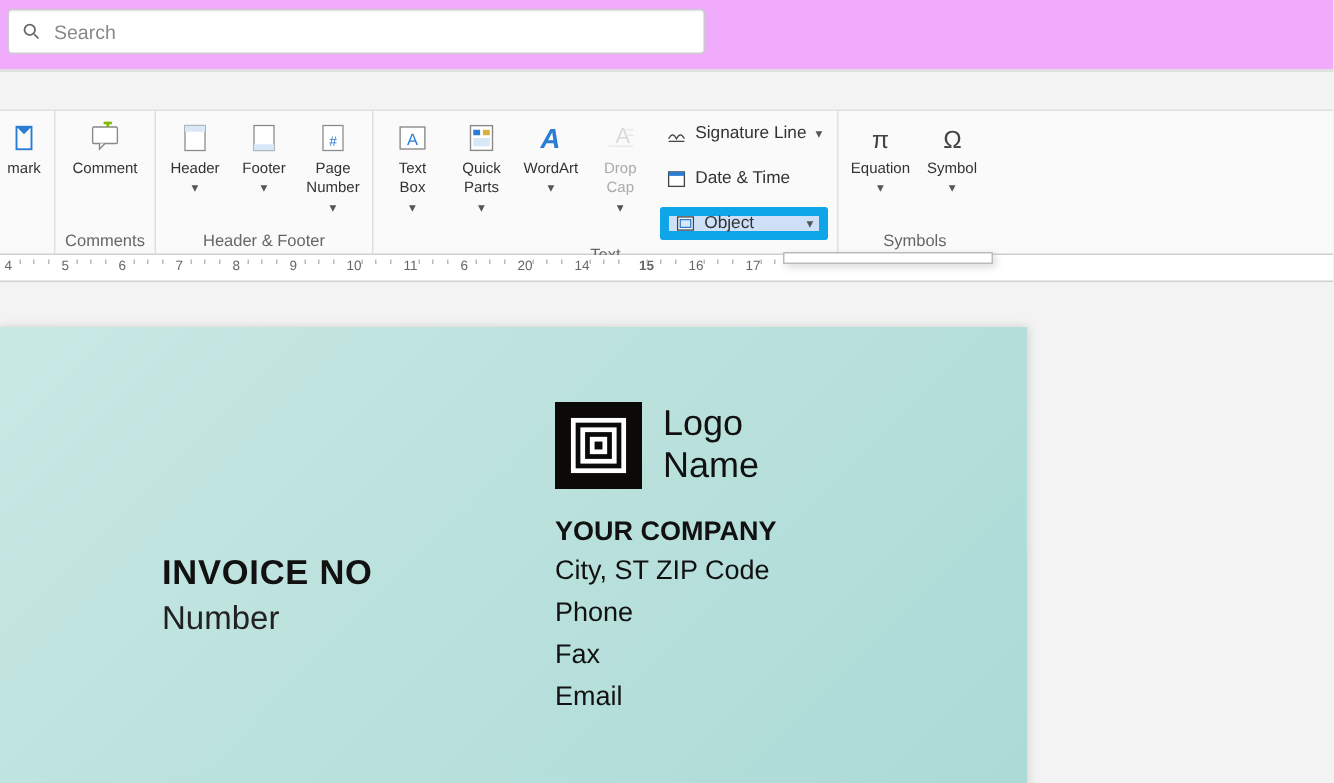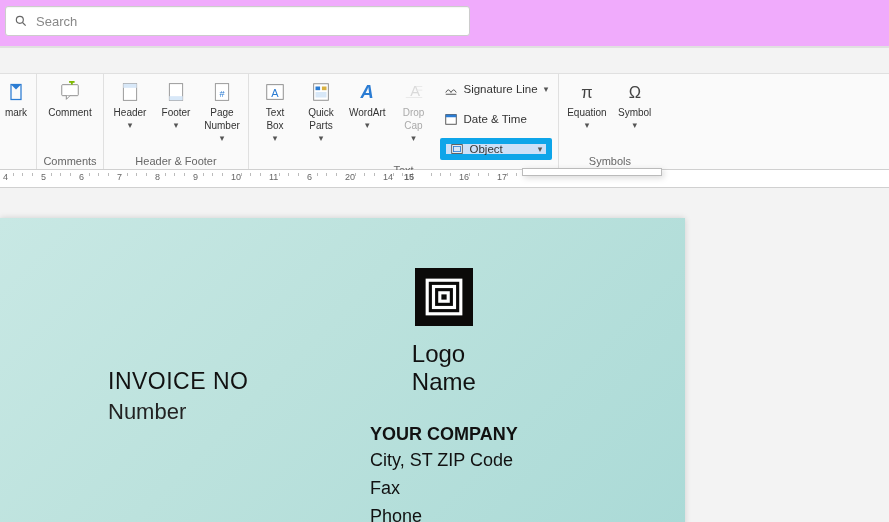--- a/index.html
+++ b/index.html
@@ -153,28 +153,28 @@
     height:400px;
     background: linear-gradient(135deg, #c8e8e4 0%, #bce2dd 40%, #a8d9d6 100%);
     box-shadow: 0 0 6px rgba(0,0,0,0.15);
     padding: 50px 0 0 0;
   }
   .page .left-block {
     position:absolute;
     left:108px;
     top:150px;
   }
-  .inv-no { font-family: Arial Black, Arial; font-weight:400; font-size:23px; color:#111; letter-spacing:0.5px;}
+  .inv-no { font-family: Arial Black, Arial; font-weight:700; font-size:23px; color:#111; letter-spacing:0.5px;}
   .inv-num { font-family: Arial; font-size:22px; color:#222; margin-top:4px;}
   .right-block {
     position:absolute;
     left:370px;
     top:50px;
   }
-  .logo-row { display:flex; align-items:center; gap:14px; margin-bottom:28px;flex-direction:column;}
+  .logo-row { display:flex; align-items:center; gap:14px; margin-bottom:18px;}
   .logo { width:58px; height:58px; background:#0b0a09; display:flex;align-items:center;justify-content:center;}
   .logo-text { font-size:24px; line-height:28px; color:#111; }
   .company { font-family: Arial Black, Arial; font-weight:900; font-size:18px; color:#111; margin-top:12px;}
   .addr { font-size:18px; color:#111; line-height:26px; margin-top:2px;}
 </style>
 </head>
 <body>
 
 <div class="search-wrap">
   <div class="search-box">
@@ -402,21 +402,21 @@
     <div class="tick minor" style="left: 326px;"></div>
     <div class="tick minor" style="left: 335.5px;"></div>
     <div class="num" style="left: 345px;">20</div>
     <div class="tick minor" style="left: 354.5px;"></div>
     <div class="tick minor" style="left: 364px;"></div>
     <div class="tick minor" style="left: 373.5px;"></div>
     <div class="num" style="left: 383px;">14</div>
     <div class="tick minor" style="left: 392.5px;"></div>
     <div class="tick minor" style="left: 402px;"></div>
     <div class="tick minor" style="left: 411.5px;"></div>
-    <div class="num" style="left: 404px; font-weight: bold;">15</div>
+    <div class="num" style="left: 426px; font-weight: bold;">15</div>
     <div class="tick minor" style="left: 430.5px;"></div>
     <div class="tick minor" style="left: 440px;"></div>
     <div class="tick minor" style="left: 449.5px;"></div>
     <div class="num" style="left: 459px;">16</div>
     <div class="tick minor" style="left: 468.5px;"></div>
     <div class="tick minor" style="left: 478px;"></div>
     <div class="tick minor" style="left: 487.5px;"></div>
     <div class="num" style="left: 497px;">17</div>
     <div class="tick minor" style="left: 506.5px;"></div>
     <div class="tick minor" style="left: 516px;"></div>
@@ -438,18 +438,18 @@
               <rect x="16" y="16" width="8" height="8" fill="none" stroke="#fff" stroke-width="3"></rect>
             </svg>
         </div>
         <div class="logo-text">
           <div>Logo</div>
           <div>Name</div>
         </div>
       </div>
       <div class="company">YOUR COMPANY</div>
       <div class="addr">City, ST ZIP Code</div>
+      <div class="addr">Phone</div>
       <div class="addr">Fax</div>
-      <div class="addr">Phone</div>
       <div class="addr">Email</div>
     </div>
   </div>
 </div>
 
 </body></html>

